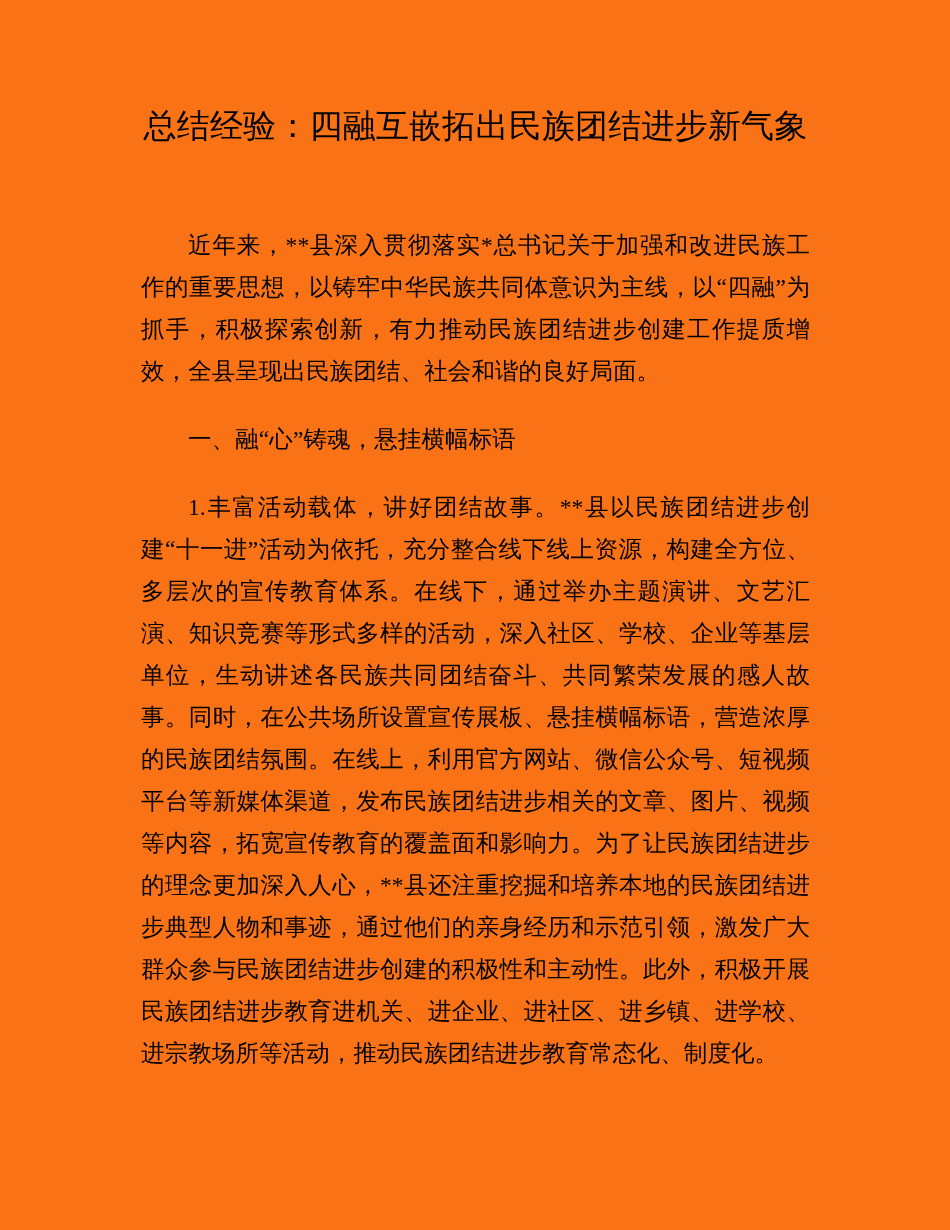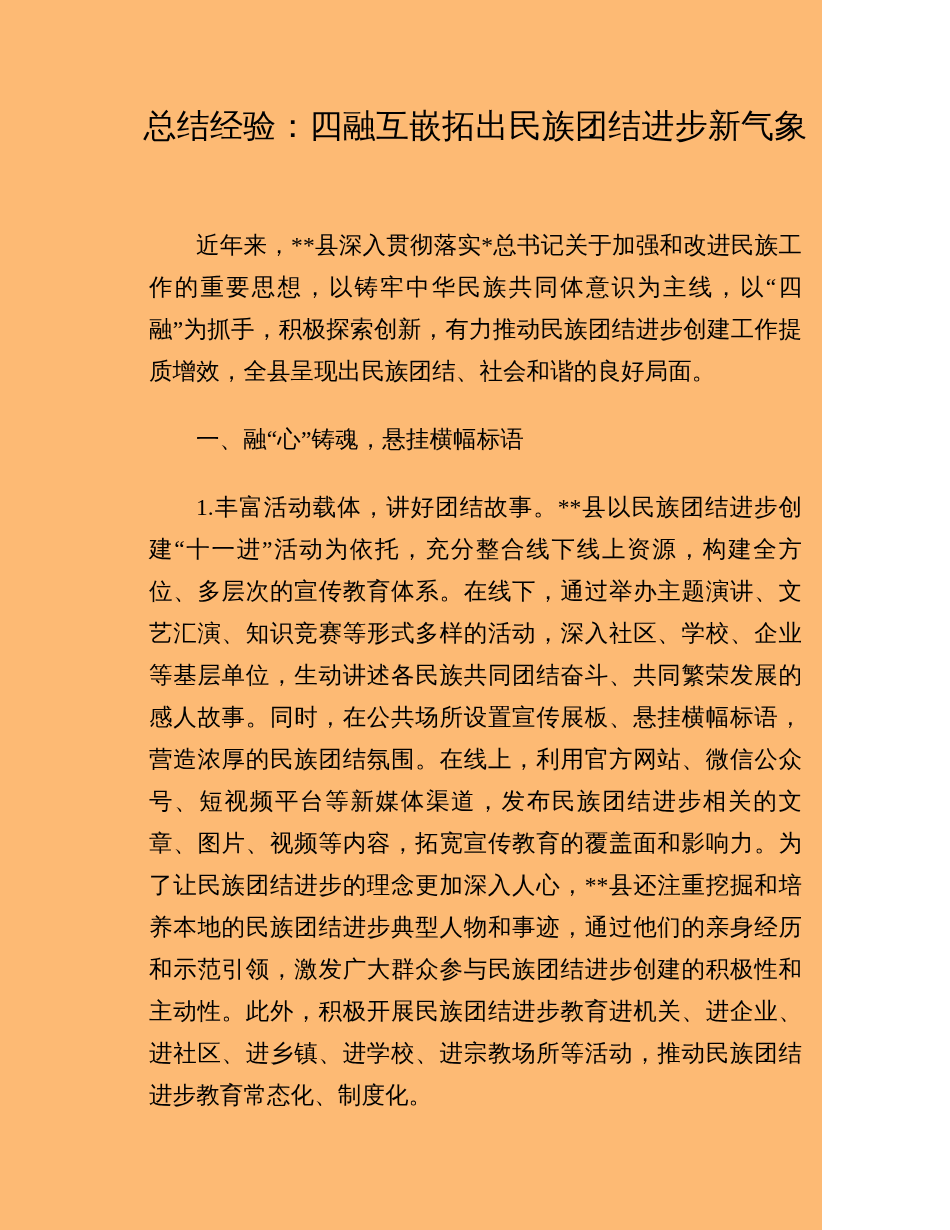--- a/index.html
+++ b/index.html
@@ -3,23 +3,23 @@
 <meta charset="utf-8">
 <style>
   html, body {
     margin: 0;
     padding: 0;
     background: #ffffff;
   }
 
   .page {
     position: relative;
-    width: 822px;
+    width: 950px;
     height: 1230px;
-    background: #fdba74;
+    background: #f97316;
     overflow: hidden;
     box-sizing: border-box;
   }
 
   .doc-body {
     position: absolute;
     left: 133px;
     top: 0;
     width: 685px;
   }
@@ -37,21 +37,21 @@
   }
 
   .para {
     font-family: "Liberation Serif", "DejaVu Serif", serif;
     font-size: 23.5px;
     line-height: 42px;
     color: #000000;
     text-align: justify;
     text-justify: inter-character;
     text-indent: 47px;
-    margin: 16px;
+    margin: 8px;
     letter-spacing: 0.1px;
   }
 
   .para-first {
     margin-top: 74px;
   }
 
   .para-heading {
     margin-top: 26px;
   }

